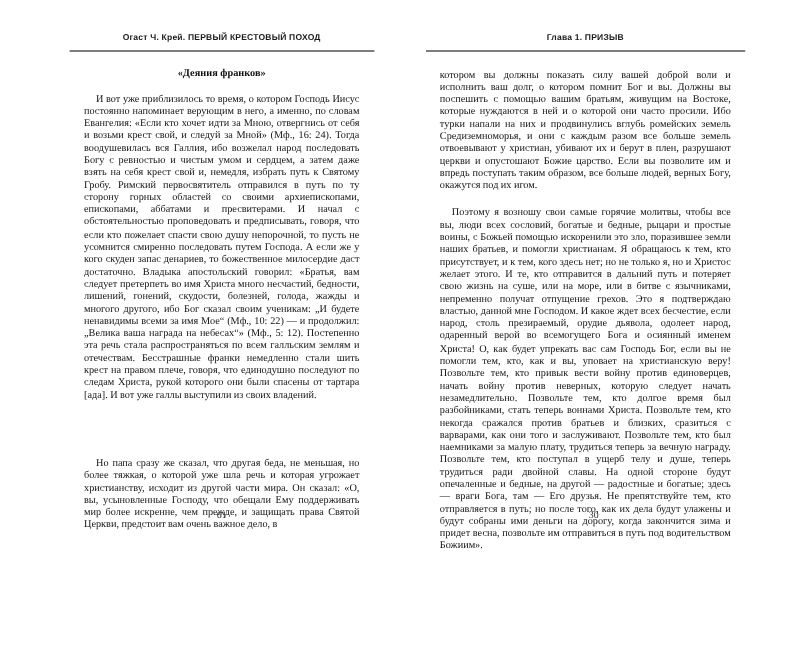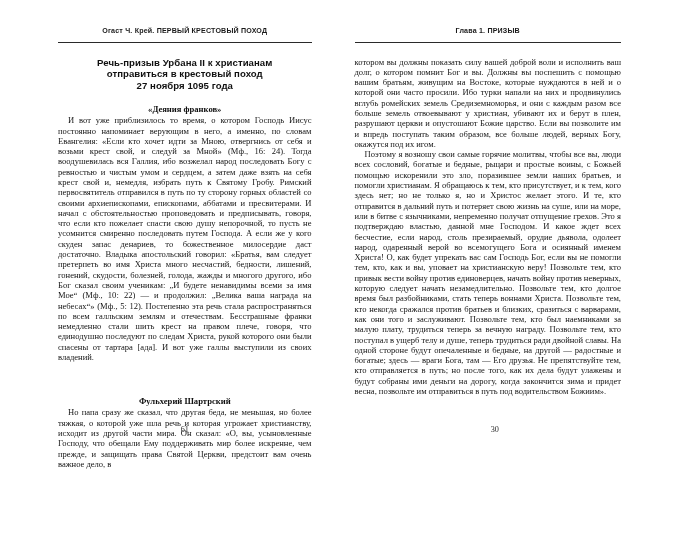--- a/index.html
+++ b/index.html
@@ -73,21 +73,21 @@
     margin-bottom: 1px;
     text-align: center;
   }
 
   .body-par {
     font-size: 8.55px;
     line-height: 10.3px;
     text-align: justify;
     text-justify: inter-word;
     text-indent: 10px;
-    margin: 0;
+    margin: 12px;
     hyphens: manual;
     word-spacing: -0.1px;
   }
   .body-par.no-indent { text-indent: 0; }
   .body-par + .body-par { margin-top: 0; }
 
   .gap-lg { height: 22px; }
 
   .folio {
     position: absolute;
@@ -107,35 +107,29 @@
 </head>
 <body>
 
 <div class="spread">
 
   <div class="page page-left">
 
     <div class="running-head">Огаст Ч. Крей. ПЕРВЫЙ КРЕСТОВЫЙ ПОХОД</div>
     <hr class="head-rule">
 
-    <div class="title-block">
-      <span class="t-line">Речь-призыв Урбана II к христианам</span>
-      <span class="t-line">отправиться в крестовый поход</span>
-      <span class="t-line">27 ноября 1095 года</span>
-    </div>
 
     <div class="col-body">
 
       <div class="src-heading">«Деяния франков»</div>
 
       <p class="body-par">И вот уже приблизилось то время, о котором Господь Иисус постоянно напоминает верующим в него, а именно, по словам Евангелия: «Если кто хочет идти за Мною, отвергнись от себя и возьми крест свой, и следуй за Мной» (Мф., 16: 24). Тогда воодушевилась вся Галлия, ибо возжелал народ последовать Богу с ревностью и чистым умом и сердцем, а затем даже взять на себя крест свой и, немедля, избрать путь к Святому Гробу. Римский первосвятитель отправился в путь по ту сторону горных областей со своими архиепископами, епископами, аббатами и пресвитерами. И начал с обстоятельностью проповедовать и предписывать, говоря, что если кто пожелает спасти свою душу непорочной, то пусть не усомнится смиренно последовать путем Господа. А если же у кого скуден запас денариев, то божественное милосердие даст достаточно. Владыка апостольский говорил: «Братья, вам следует претерпеть во имя Христа много несчастий, бедности, лишений, гонений, скудости, болезней, голода, жажды и многого другого, ибо Бог сказал своим ученикам: „И будете ненавидимы всеми за имя Мое“ (Мф., 10: 22) — и продолжил: „Велика ваша награда на небесах“» (Мф., 5: 12). Постепенно эта речь стала распространяться по всем галльским землям и отечествам. Бесстрашные франки немедленно стали шить крест на правом плече, говоря, что единодушно последуют по следам Христа, рукой которого они были спасены от тартара [ада]. И вот уже галлы выступили из своих владений.</p>
 
       <div class="gap-lg"></div>
 
-      <div class="src-heading">Фульхерий Шартрский</div>
 
       <p class="body-par">Но папа сразу же сказал, что другая беда, не меньшая, но более тяжкая, о которой уже шла речь и которая угрожает христианству, исходит из другой части мира. Он сказал: «О, вы, усыновленные Господу, что обещали Ему поддерживать мир более искренне, чем прежде, и защищать права Святой Церкви, предстоит вам очень важное дело, в</p>
     </div>
 
     <div class="folio">61</div>
   </div>
 
   <div class="page page-right">
 
     <div class="running-head">Глава 1. ПРИЗЫВ</div>

